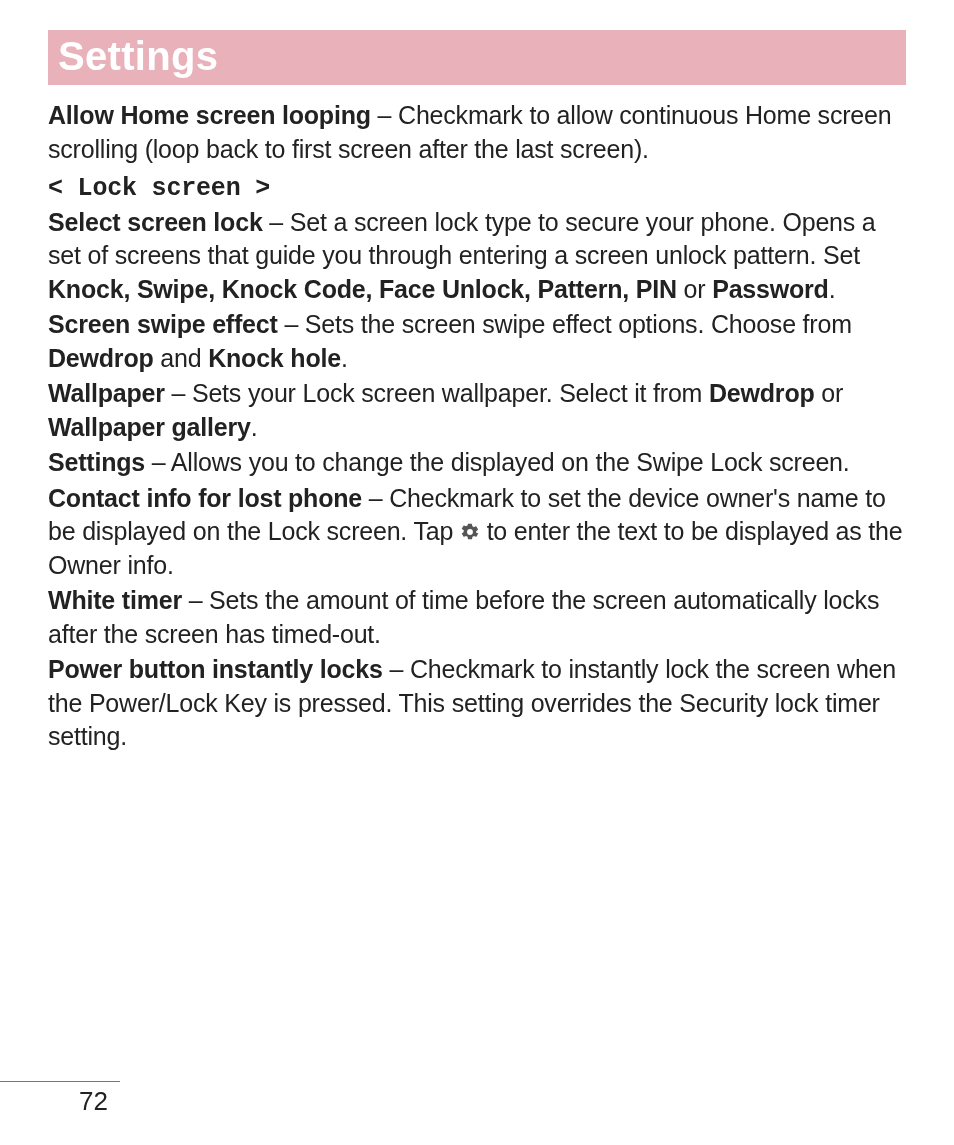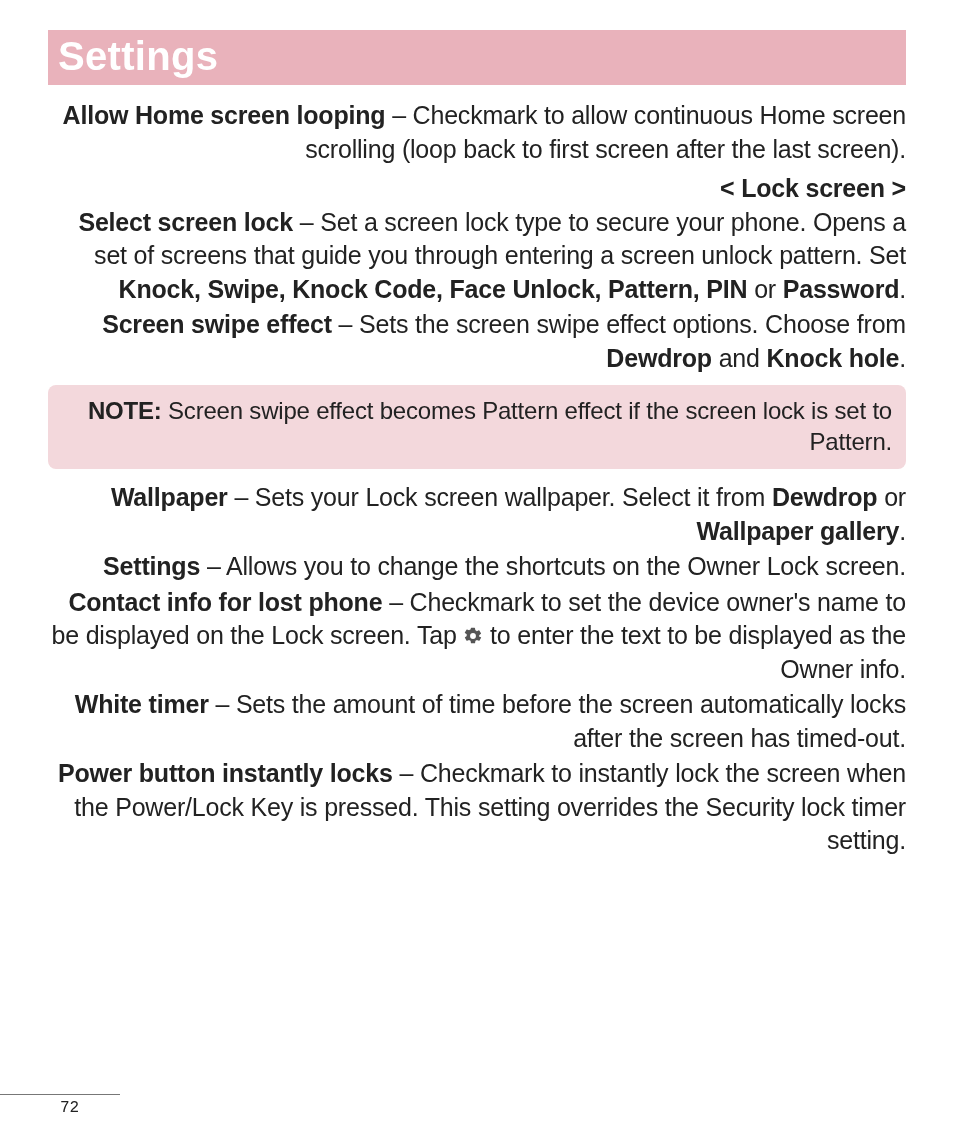--- a/index.html
+++ b/index.html
@@ -24,25 +24,24 @@
     font-weight: 700;
     padding: 4px 10px 6px 10px;
     letter-spacing: 0.3px;
     margin-bottom: 14px;
   }
   .body-text {
     font-size: 25px;
     line-height: 1.34;
     font-weight: 300;
     letter-spacing: -0.2px;
-    text-align: right;
   }
   .body-text p { margin: 0 0 2px 0; }
   .b { font-weight: 600; }
-  .sect { font-weight: 600; margin-top: 6px; display:block; }
+  .sect { font-weight: 600; margin-top: 6px; display:block;font-family:Liberation Mono, monospace; }
   .note-box {
     background: #f3d8dc;
     border-radius: 8px;
     padding: 10px 14px 12px 14px;
     margin: 10px 0 12px 0;
     font-size: 24px;
     line-height: 1.3;
     font-weight: 300;
   }
   .note-box .b { font-weight: 700; }
@@ -56,24 +55,23 @@
     left: 0;
     bottom: 28px;
     width: 120px;
   }
   .footer-rule {
     border: none;
     border-top: 1px solid #777;
     margin: 0 0 4px 0;
   }
   .page-num {
-    font-size: 16px;
+    font-size: 26px;
     font-weight: 300;
-    padding-left: 60px;
-    font-family: Liberation Mono, monospace;
+    padding-left: 79px;
   }
 </style>
 </head>
 <body>
 
 <div class="page">
 
   <div class="title-bar">Settings</div>
 
   <div class="body-text">
@@ -88,30 +86,27 @@
     <span class="sect">&lt; Lock screen &gt;</span>
 
     <p>
       <span class="b">Select screen lock</span><span> – Set a screen lock type to secure your phone. Opens a set of screens that guide you through entering a screen unlock pattern. Set </span><span class="b">Knock, Swipe, Knock Code, Face Unlock, Pattern, PIN</span><span> or </span><span class="b">Password</span><span>.</span>
     </p>
 
     <p>
       <span class="b">Screen swipe effect</span><span> – Sets the screen swipe effect options. Choose from </span><span class="b">Dewdrop</span><span> and </span><span class="b">Knock hole</span><span>.</span>
     </p>
 
-    <div class="note-box">
-      <span class="b">NOTE:</span><span> Screen swipe effect becomes Pattern effect if the screen lock is set to Pattern.</span>
-    </div>
 
     <p>
       <span class="b">Wallpaper</span><span> – Sets your Lock screen wallpaper. Select it from </span><span class="b">Dewdrop</span><span> or </span><span class="b">Wallpaper gallery</span><span>.</span>
     </p>
 
     <p>
-      <span class="b">Settings</span><span> – Allows you to change the shortcuts on the Owner Lock screen.</span>
+      <span class="b">Settings</span><span> – Allows you to change the displayed on the Swipe Lock screen.</span>
     </p>
 
     <p>
       <span class="b">Contact info for lost phone</span><span> – Checkmark to set the device owner's name to be displayed on the Lock screen. Tap </span>
       <span class="gear-icon">
         <svg viewBox="0 0 24 24" width="20" height="20" fill="#555">
           <path d="M19.4 13a7.5 7.5 0 0 0 .1-1 7.5 7.5 0 0 0-.1-1l2.1-1.6a.5.5 0 0 0 .1-.6l-2-3.4a.5.5 0 0 0-.6-.2l-2.5 1a7.3 7.3 0 0 0-1.7-1l-.4-2.6a.5.5 0 0 0-.5-.4h-4a.5.5 0 0 0-.5.4L9 4.2a7.3 7.3 0 0 0-1.7 1l-2.5-1a.5.5 0 0 0-.6.2l-2 3.4a.5.5 0 0 0 .1.6L4.5 10a7.5 7.5 0 0 0-.1 1 7.5 7.5 0 0 0 .1 1l-2.1 1.6a.5.5 0 0 0-.1.6l2 3.4a.5.5 0 0 0 .6.2l2.5-1a7.3 7.3 0 0 0 1.7 1l.4 2.6a.5.5 0 0 0 .5.4h4a.5.5 0 0 0 .5-.4l.4-2.6a7.3 7.3 0 0 0 1.7-1l2.5 1a.5.5 0 0 0 .6-.2l2-3.4a.5.5 0 0 0-.1-.6zM12 15.5A3.5 3.5 0 1 1 15.5 12 3.5 3.5 0 0 1 12 15.5z"></path>
         </svg>
       </span>
       <span> to enter the text to be displayed as the Owner info.</span>

